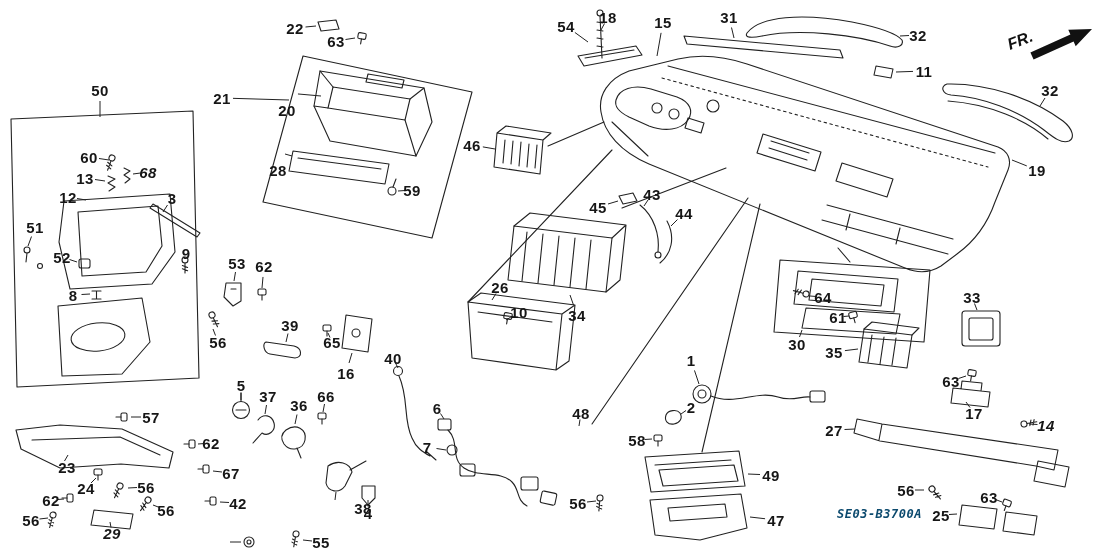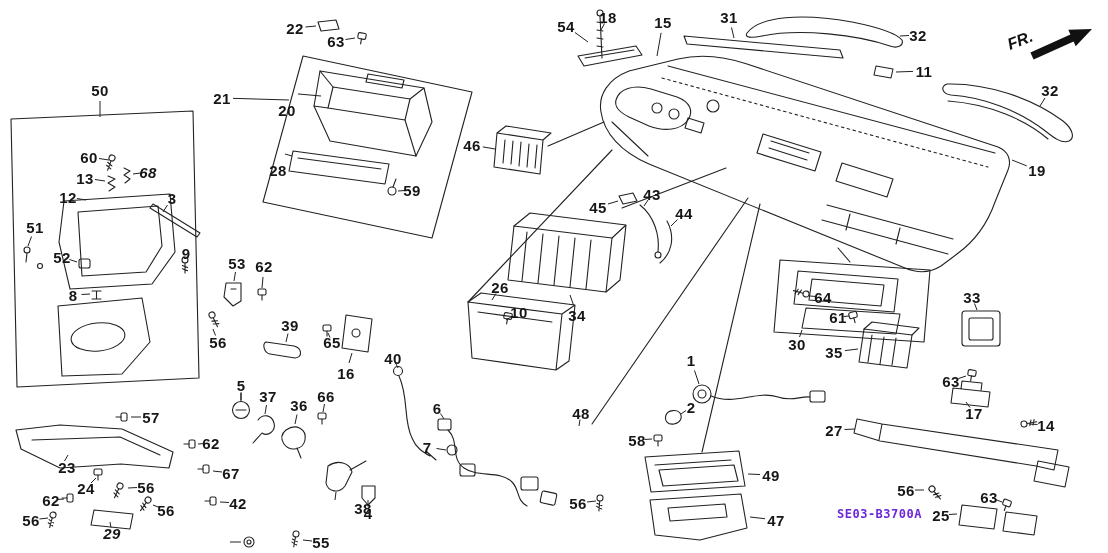--- a/index.html
+++ b/index.html
@@ -8,21 +8,21 @@
   #stage{position:absolute;left:0;top:0;width:1108px;height:553px;}
   #stage > svg{position:absolute;left:0;top:0;}
   .ln{fill:none;stroke:#222;stroke-width:1.1;stroke-linecap:round;stroke-linejoin:round;}
   .ln circle,.ln rect,.ln ellipse,.ln path{vector-effect:non-scaling-stroke;}
   #leader-layer line{stroke:#222;stroke-width:1;}
   .callout{position:absolute;transform:translate(-50%,-50%);
            font-size:15px;font-weight:700;color:#161616;line-height:1;
            letter-spacing:.3px;white-space:nowrap;user-select:none;}
   #part-code{position:absolute;left:837px;top:507px;
              font-family:"DejaVu Sans Mono",monospace;
-             font-size:12px;font-weight:700;color:#6d28d9;letter-spacing:.5px;}
+             font-size:12px;font-weight:700;color:#0c4a6e;letter-spacing:.5px;font-style:italic;}
   #fr-text{font:italic 700 16px "Liberation Sans",sans-serif;fill:#111;}
 </style>
 </head>
 <body>
 
 <div id="stage">
 
   <svg id="artwork" width="1108" height="553" viewBox="0 0 1108 553">
     <defs>
       <g id="g-screw">
@@ -346,21 +346,21 @@
       <div class="callout" style="left: 974px; top: 413px;">17</div>
       <div class="callout" style="left: 241px; top: 385px;">5</div>
       <div class="callout" style="left: 268px; top: 396px;">37</div>
       <div class="callout" style="left: 299px; top: 405px;">36</div>
       <div class="callout" style="left: 326px; top: 396px;">66</div>
       <div class="callout" style="left: 691px; top: 360px;">1</div>
       <div class="callout" style="left: 691px; top: 407px;">2</div>
       <div class="callout" style="left: 581px; top: 413px;">48</div>
       <div class="callout" style="left: 637px; top: 440px;">58</div>
       <div class="callout" style="left: 834px; top: 430px;">27</div>
-      <div class="callout" style="left: 1046px; top: 425px;">14</div>
+      <div class="callout" style="left: 1046px; top: 425px; font-style: italic;">14</div>
       <div class="callout" style="left: 151px; top: 417px; text-align: right;">57</div>
       <div class="callout" style="left: 67px; top: 467px;">23</div>
       <div class="callout" style="left: 437px; top: 408px;">6</div>
       <div class="callout" style="left: 427px; top: 447px;">7</div>
       <div class="callout" style="left: 211px; top: 443px;">62</div>
       <div class="callout" style="left: 86px; top: 488px;">24</div>
       <div class="callout" style="left: 51px; top: 500px;">62</div>
       <div class="callout" style="left: 146px; top: 487px;">56</div>
       <div class="callout" style="left: 231px; top: 473px;">67</div>
       <div class="callout" style="left: 238px; top: 503px;">42</div>

